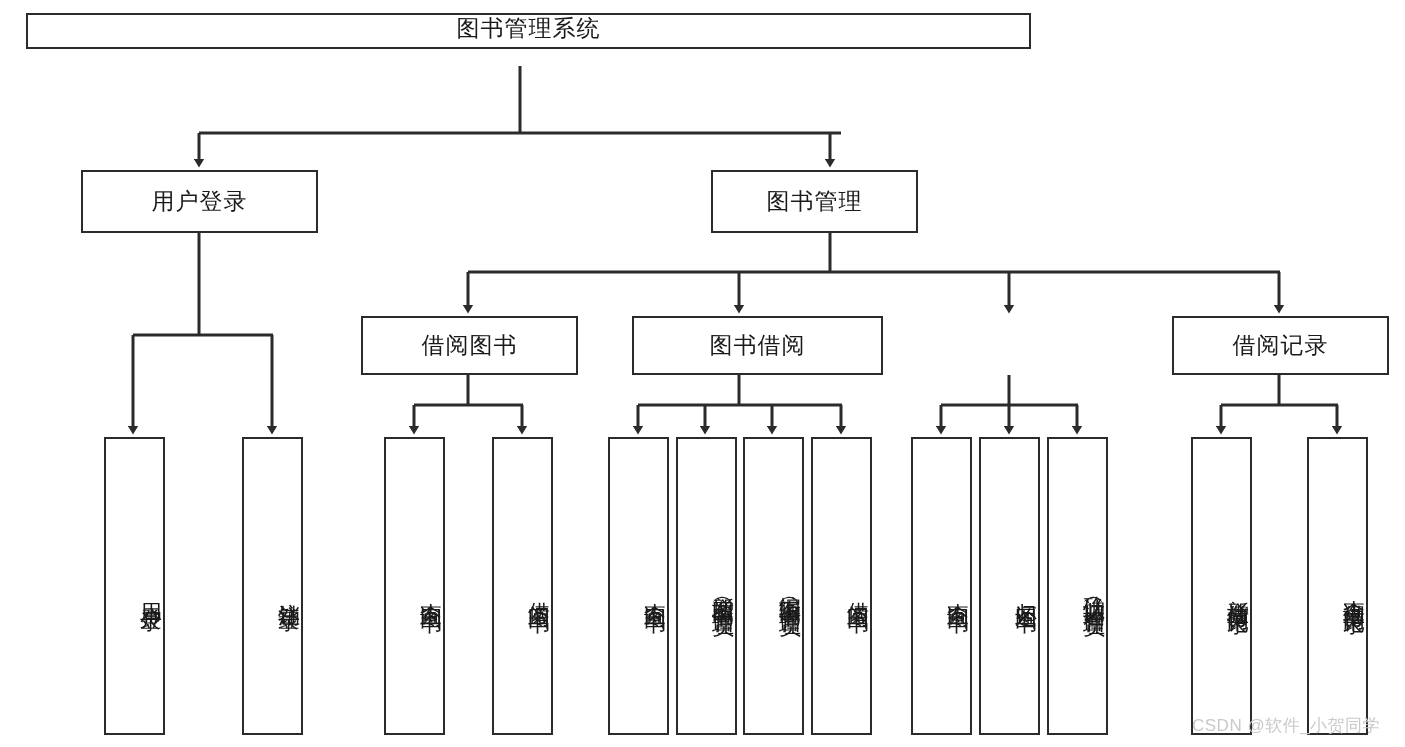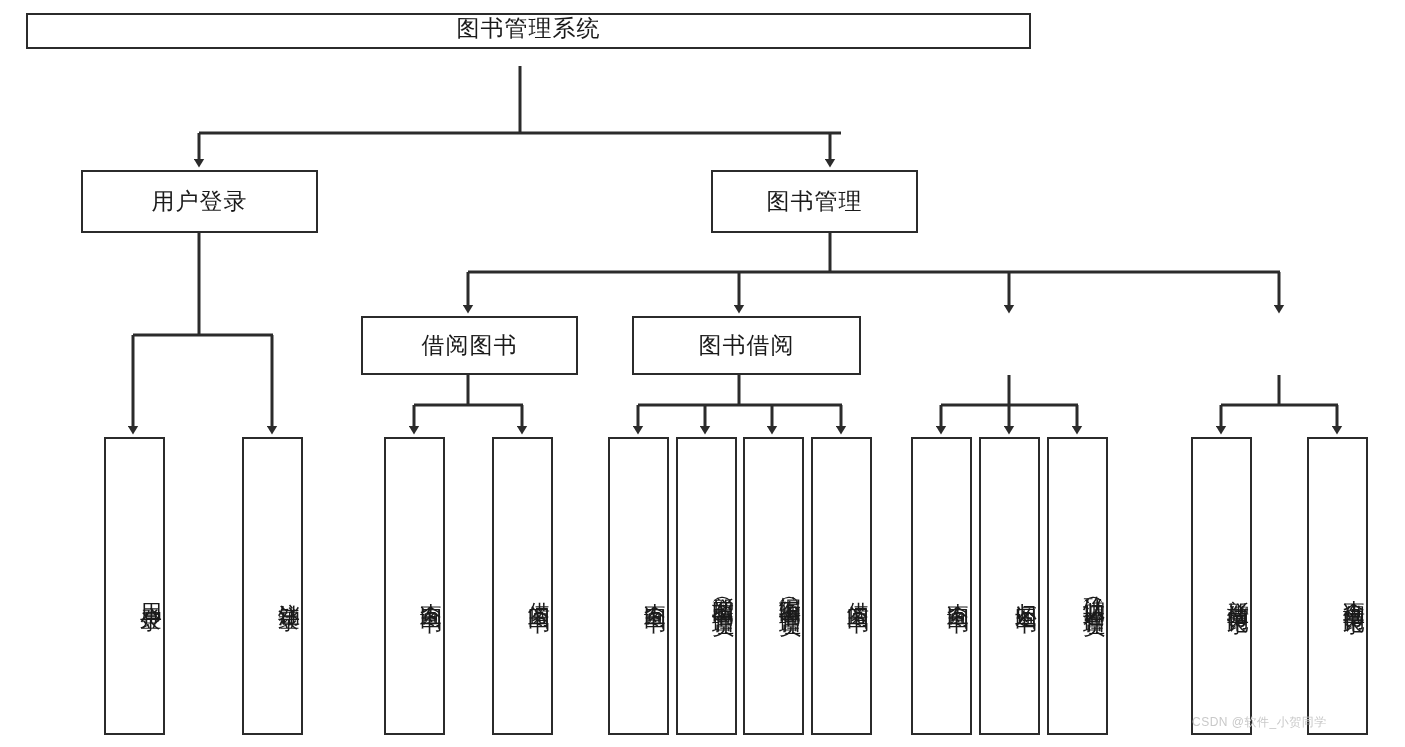--- a/index.html
+++ b/index.html
@@ -50,21 +50,21 @@
     justify-content: center;
     line-height: 1.05;
   }
   .node .label {
     display: block;
     white-space: pre-line;
   }
   .watermark {
     position: absolute;
     color: #c9c9c9;
-    font-size: 12px;
+    font-size: 17px;
     letter-spacing: 0.5px;
     white-space: nowrap;
     user-select: none;
   }
 </style>
 </head>
 <body>
 
 <div id="canvas">
 
@@ -126,22 +126,25 @@
   <div class="node horiz" style="left:81px; top:170px; width:237px; height:63px;">
     <span class="label">用户登录</span>
   </div>
   <div class="node horiz" style="left:711px; top:170px; width:207px; height:63px;">
     <span class="label">图书管理</span>
   </div>
 
   <div class="node horiz" style="left:361px; top:316px; width:217px; height:59px;">
     <span class="label">借阅图书</span>
   </div>
-  <div class="node horiz" style="left:632px; top:316px; width:229px; height:59px;">
+  <div class="node horiz" style="left:632px; top:316px; width:251px; height:59px;">
     <span class="label">图书借阅</span>
+  </div>
+  <div class="node horiz" style="left:1172px; top:316px; width:217px; height:59px;">
+    <span class="label">借阅记录</span>
   </div>
 
   <div class="node vert" style="left:104px; top:437px; width:61px; height:298px;">
     <span class="label">用户登录</span>
   </div>
   <div class="node vert" style="left:242px; top:437px; width:61px; height:298px;">
     <span class="label">注销登录</span>
   </div>
 
   <div class="node vert" style="left:384px; top:437px; width:61px; height:298px;">

